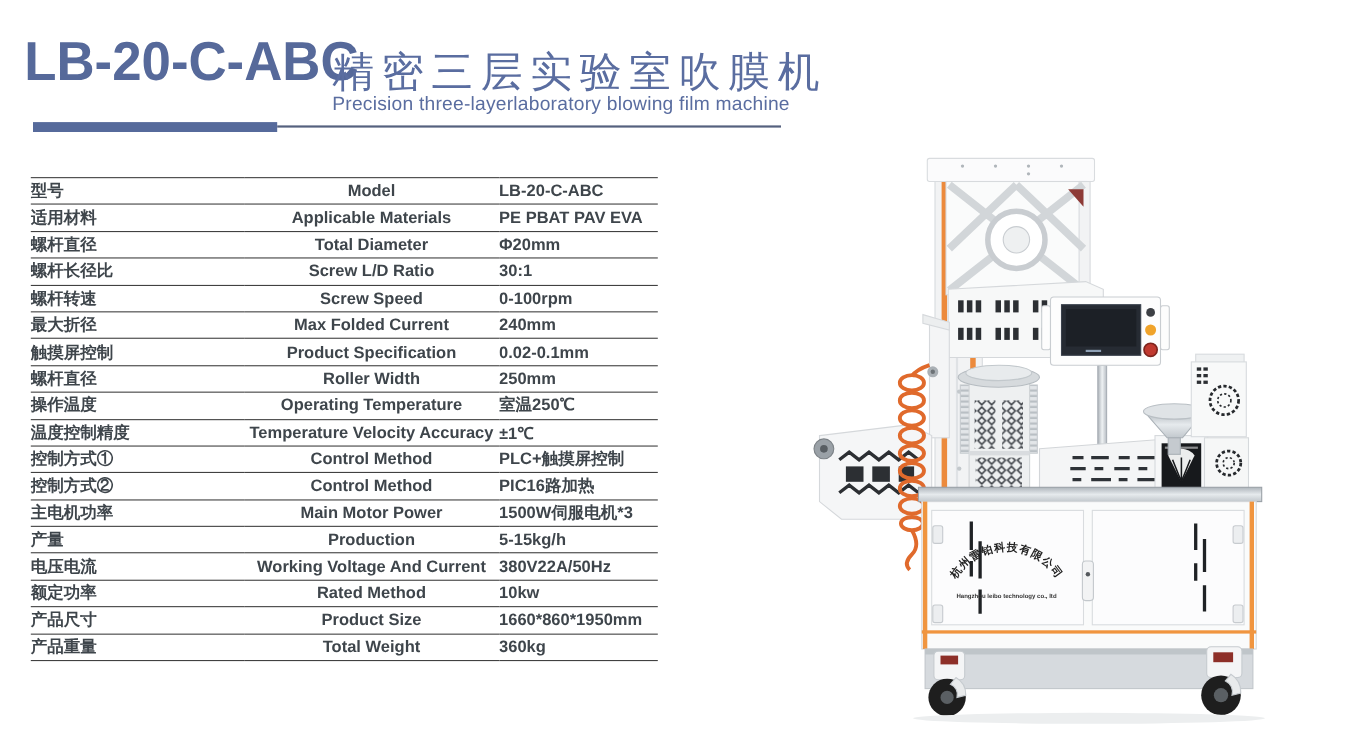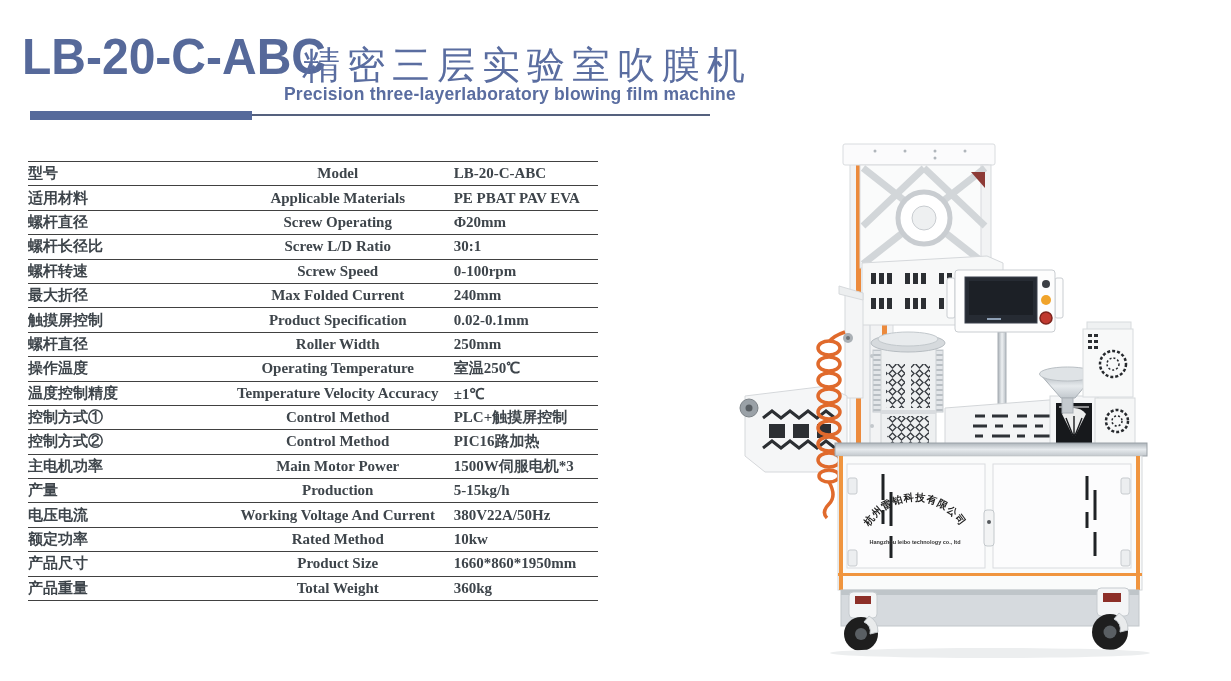--- a/index.html
+++ b/index.html
@@ -11,39 +11,39 @@
   .model-title{
     position:absolute;left:22px;top:28px;margin:0;
     font-size:48px;font-weight:800;letter-spacing:0px;color:#56699a;
     transform:scaleY(1.04);transform-origin:left top;white-space:nowrap;
   }
   .title-cn{
     position:absolute;left:302px;top:40px;
     font-size:38px;font-weight:400;letter-spacing:7px;color:#5a6da0;white-space:nowrap;
   }
   .title-en{
-    position:absolute;left:284px;top:84px;
-    font-size:17.5px;font-weight:700;letter-spacing:0.2px;color:#5a6da0;white-space:nowrap;
+    position:absolute;left:302px;top:84px;
+    font-size:17.5px;font-weight:400;letter-spacing:0.2px;color:#5a6da0;white-space:nowrap;
   }
   .head-rule{
     position:absolute;left:30px;top:110px;width:680px;height:10px;
     display:flex;align-items:center;
   }
   .head-rule .thick{width:222px;height:9px;background:#566a9b;}
   .head-rule .thin{flex:1;height:2px;background:#55617e;}
   
   table.spec{
     position:absolute;left:28px;top:161px;width:570px;
     border-collapse:collapse;table-layout:fixed;
   }
   table.spec td{
     height:23.4px;padding:0;
     border-bottom:1.5px solid #414141;
     font-size:15px;font-weight:700;color:#3e454b;
-    white-space:nowrap;overflow:hidden;vertical-align:middle;font-family:Liberation Serif, serif;
+    white-space:nowrap;overflow:hidden;vertical-align:middle;
   }
   table.spec tr:first-child td{border-top:1.5px solid #414141;}
   td.c-cn{width:188px;padding-left:17px;}
   td.c-en{width:225px;text-align:center;}
   td.c-val{width:140px;}
   
   .machine-figure{position:absolute;left:735px;top:126px;width:470px;height:552px;}
   .machine-figure svg{display:block;width:100%;height:100%;}
 </style>
 </head>
@@ -64,21 +64,21 @@
         <td class="c-en">Model</td>
         <td class="c-val">LB-20-C-ABC</td>
       </tr>
     <tr>
         <td class="c-cn">适用材料</td>
         <td class="c-en">Applicable Materials</td>
         <td class="c-val">PE PBAT PAV EVA</td>
       </tr>
     <tr>
         <td class="c-cn">螺杆直径</td>
-        <td class="c-en">Screw Operating</td>
+        <td class="c-en">Total Diameter</td>
         <td class="c-val">Φ20mm</td>
       </tr>
     <tr>
         <td class="c-cn">螺杆长径比</td>
         <td class="c-en">Screw L/D Ratio</td>
         <td class="c-val">30:1</td>
       </tr>
     <tr>
         <td class="c-cn">螺杆转速</td>
         <td class="c-en">Screw Speed</td>

